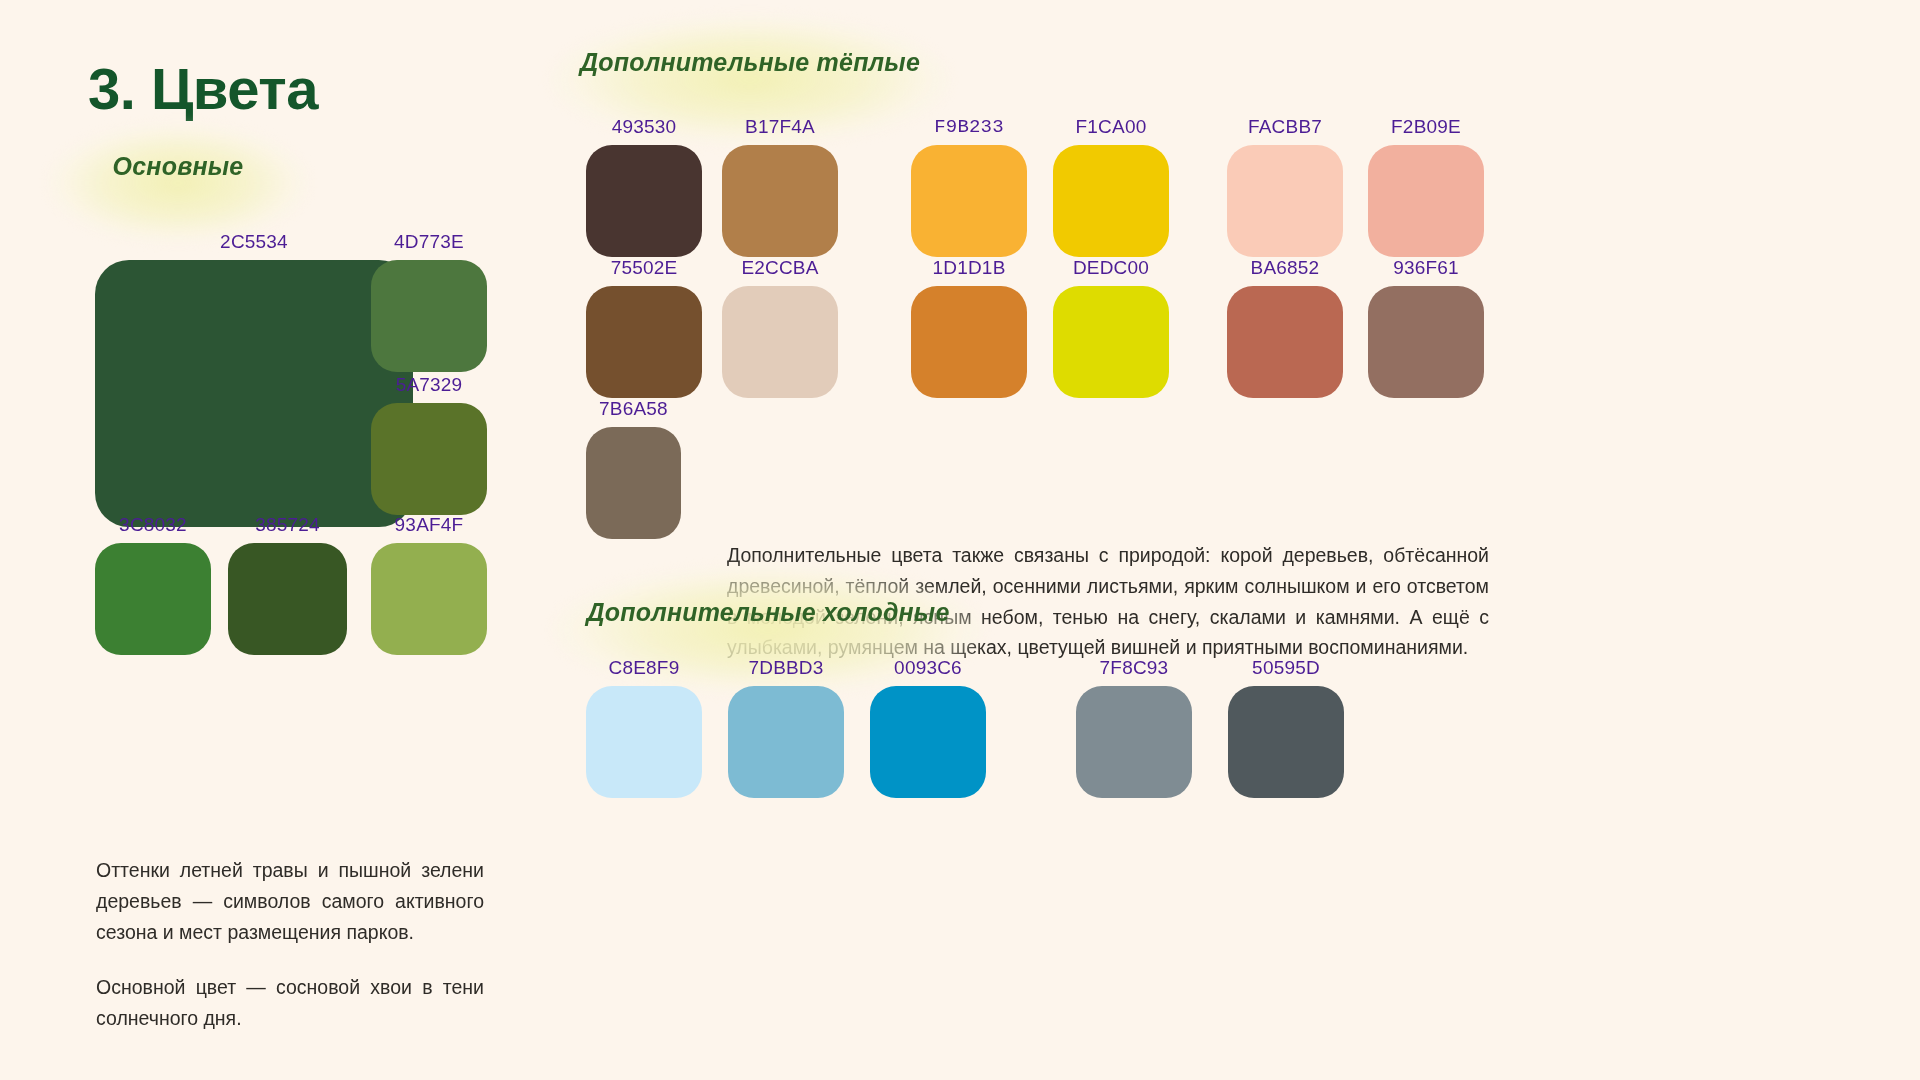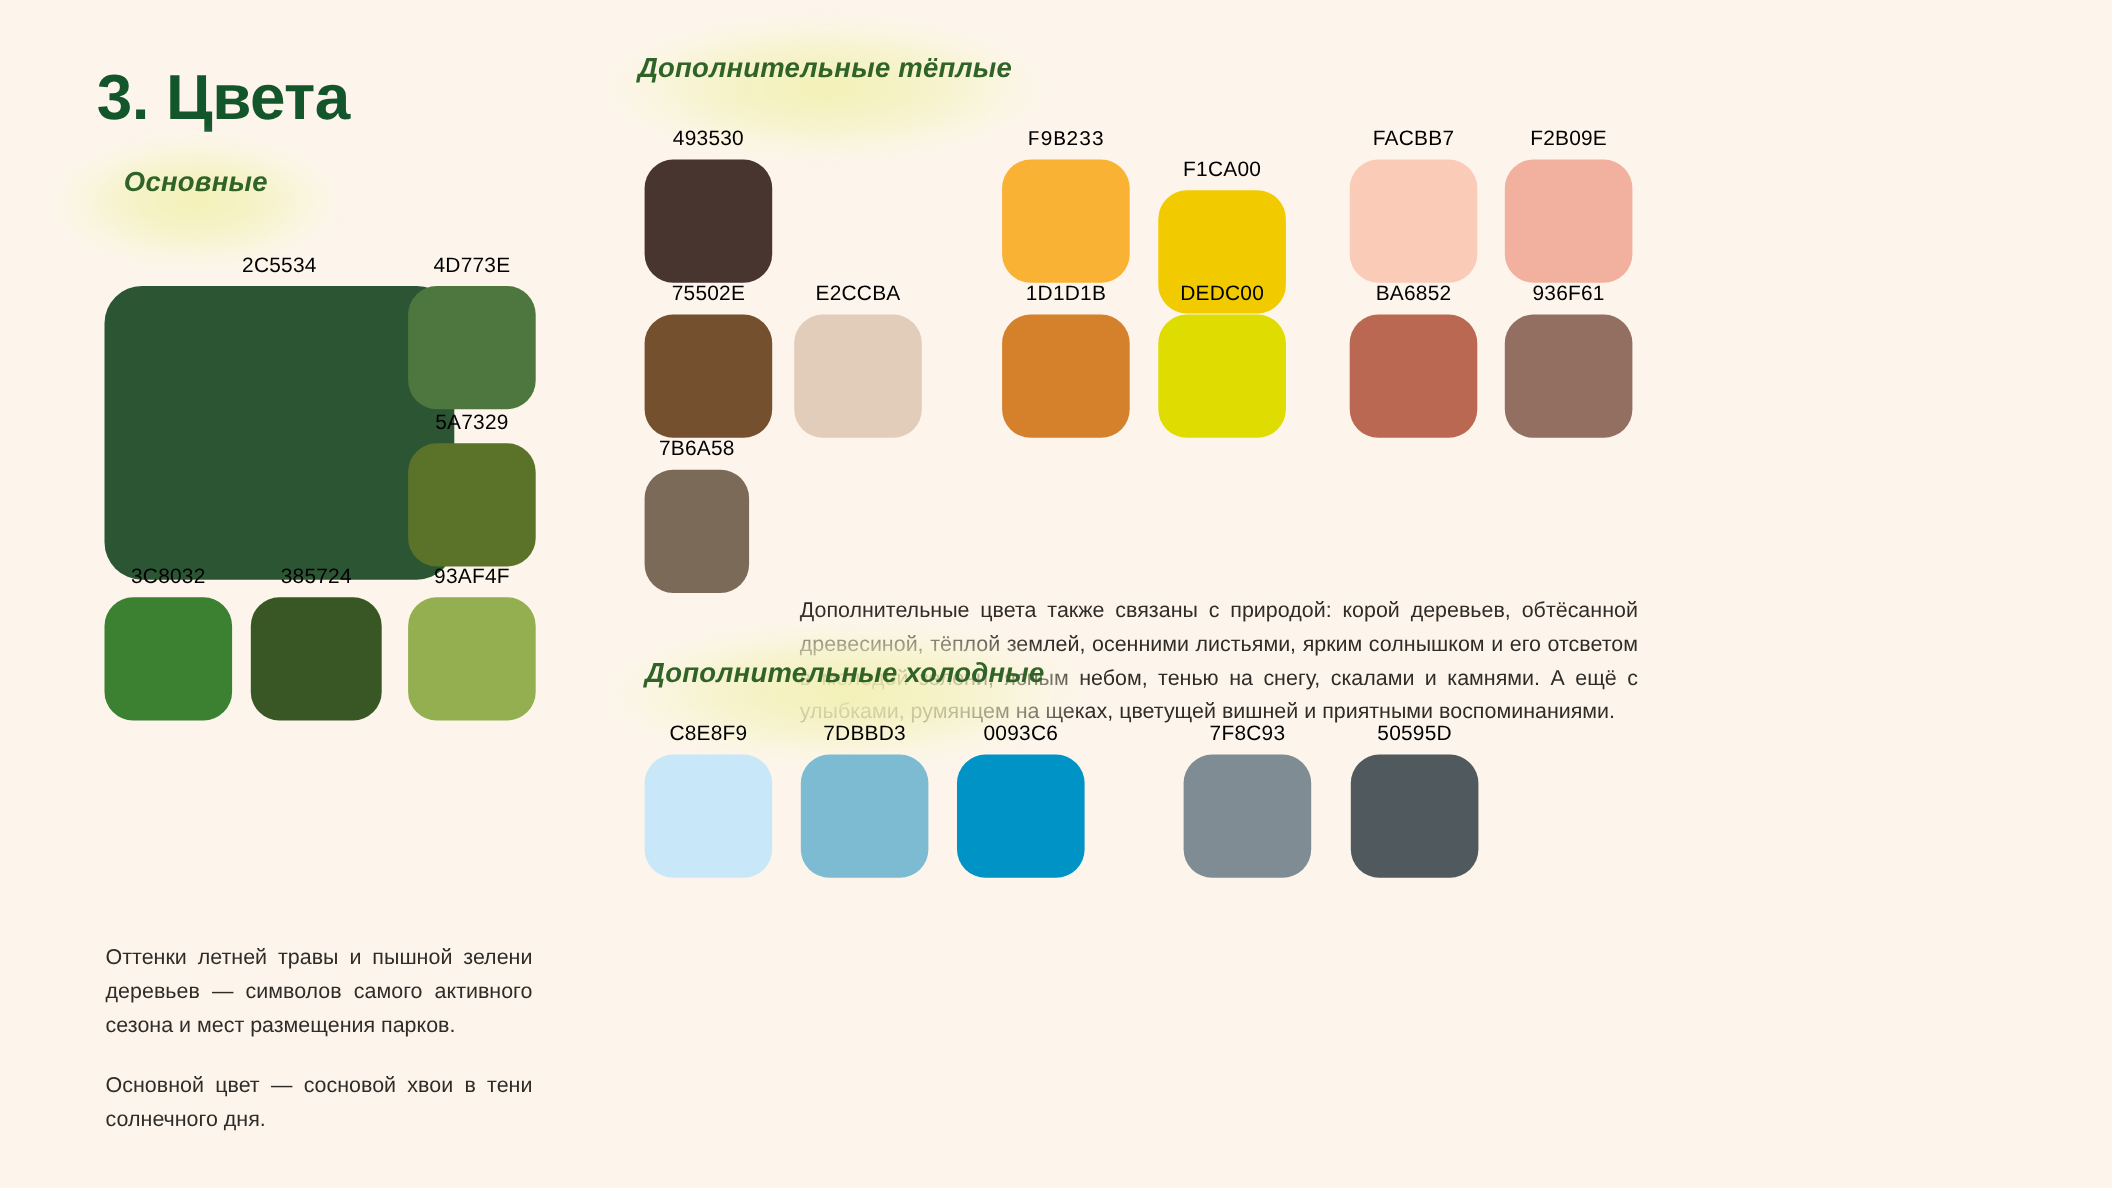--- a/index.html
+++ b/index.html
@@ -23,21 +23,21 @@
 
   
   .swatch-cell {
     position: absolute;
     display: flex;
     flex-direction: column;
     align-items: stretch;
   }
   .swatch-code {
     font-size: 19px;
-    color: #000000;
+    color: #4c1d95;
     text-align: center;
     line-height: 1.1;
     margin-bottom: 7px;
     letter-spacing: 0.2px;
     white-space: nowrap;
   }
   .swatch-chip {
     border-radius: 26px;
     width: 100%;
     flex: 1 1 auto;
@@ -148,25 +148,29 @@
 
   <div class="section-label" style="left:600px; top:48px; width:300px; height:64px;">
     <div class="glow wide"></div>
     <span class="txt">Дополнительные тёплые</span>
   </div>
 
   <div class="swatch-cell" style="left:586px; top:117px; width:116px; height:140px;">
     <div class="swatch-code">493530</div>
     <div class="swatch-chip" style="background:#493530;"></div>
   </div>
+  <div class="swatch-cell" style="left:722px; top:117px; width:116px; height:140px;">
+    <div class="swatch-code">B17F4A</div>
+    <div class="swatch-chip" style="background:#B17F4A;"></div>
+  </div>
   <div class="swatch-cell" style="left:911px; top:117px; width:116px; height:140px;font-family:Liberation Mono, monospace;">
     <div class="swatch-code">F9B233</div>
     <div class="swatch-chip" style="background:#F9B233;"></div>
   </div>
-  <div class="swatch-cell" style="left:1053px; top:117px; width:116px; height:140px;margin-top:28px;">
+  <div class="swatch-cell" style="left:1053px; top:117px; width:116px; height:140px;">
     <div class="swatch-code">F1CA00</div>
     <div class="swatch-chip" style="background:#F1CA00;"></div>
   </div>
   <div class="swatch-cell" style="left:1227px; top:117px; width:116px; height:140px;">
     <div class="swatch-code">FACBB7</div>
     <div class="swatch-chip" style="background:#FACBB7;"></div>
   </div>
   <div class="swatch-cell" style="left:1368px; top:117px; width:116px; height:140px;">
     <div class="swatch-code">F2B09E</div>
     <div class="swatch-chip" style="background:#F2B09E;"></div>

